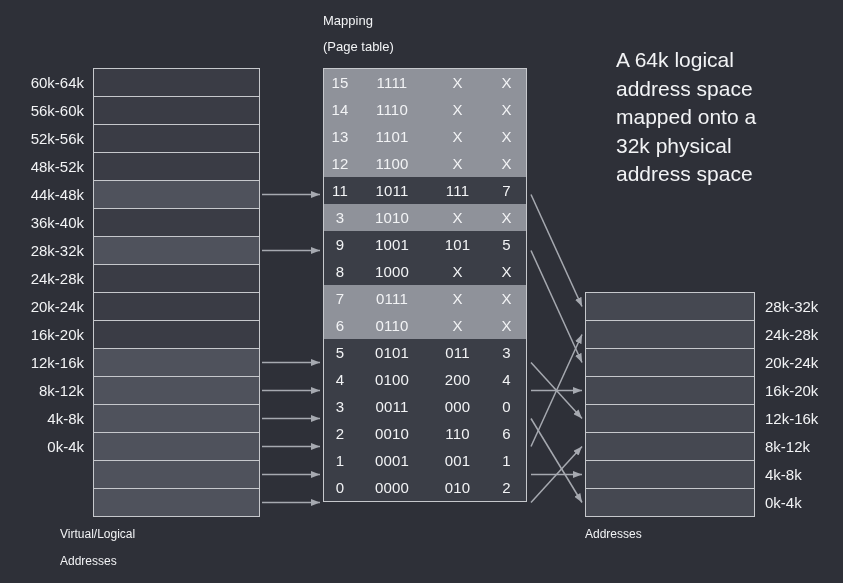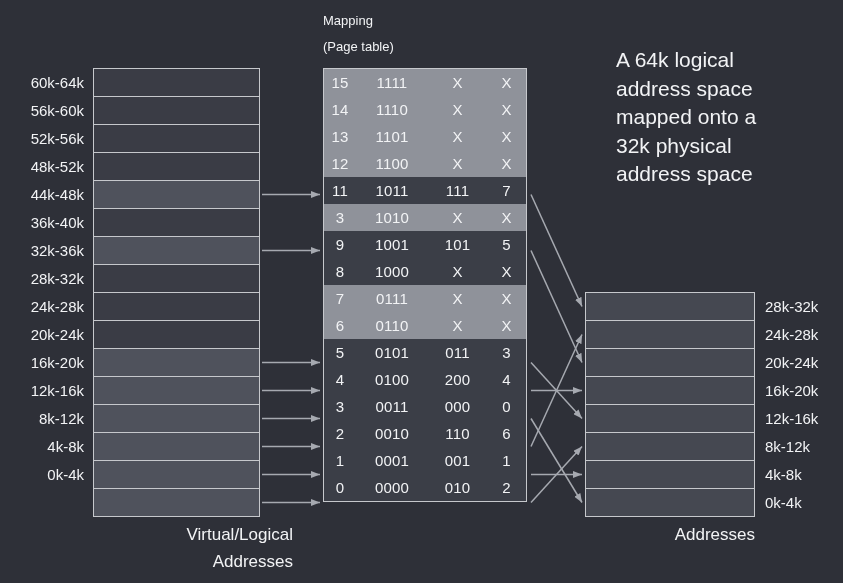--- a/index.html
+++ b/index.html
@@ -44,21 +44,21 @@
   .row-label.left{ justify-content:flex-start; padding-left:4px; padding-right:0; }
 
   #page-table-title{
     position:absolute; left:323px; top:8px; width:208px;
     text-align:left; font-size:13px; line-height:26px;
   }
   #annotation{
     position:absolute; left:616px; top:46px; width:215px;
     font-size:21px; line-height:28.5px;
   }
-  .caption{ position:absolute; text-align:right; font-size:17px; line-height:27px; }
+  .caption{ position:absolute; text-align:left; font-size:12px; line-height:27px; }
   #virtual-caption{ left:60px; top:521px; width:233px; }
   #physical-caption{ left:585px; top:521px; width:170px; }
 
   #arrows-svg{ position:absolute; left:0; top:0; pointer-events:none; }
   #arrows-svg line{ stroke:var(--arrow,#a6a9b0); stroke-width:1.5; }
   #arrowhead path{ fill:var(--arrow,#a6a9b0); }
 </style>
 </head>
 <body>
 
@@ -101,21 +101,20 @@
       <div class="ann-line">address space</div>
     </div>
 
   <div id="virtual-labels" class="label-col">
       <div class="row-label">60k-64k</div>
       <div class="row-label">56k-60k</div>
       <div class="row-label">52k-56k</div>
       <div class="row-label">48k-52k</div>
       <div class="row-label">44k-48k</div>
       <div class="row-label">36k-40k</div>
-      <div class="row-label">32k-36k</div>
       <div class="row-label">28k-32k</div>
       <div class="row-label">24k-28k</div>
       <div class="row-label">20k-24k</div>
       <div class="row-label">16k-20k</div>
       <div class="row-label">12k-16k</div>
       <div class="row-label">8k-12k</div>
       <div class="row-label">4k-8k</div>
       <div class="row-label">0k-4k</div>
     </div>
   <div id="virtual-boxes" class="grid-col">

